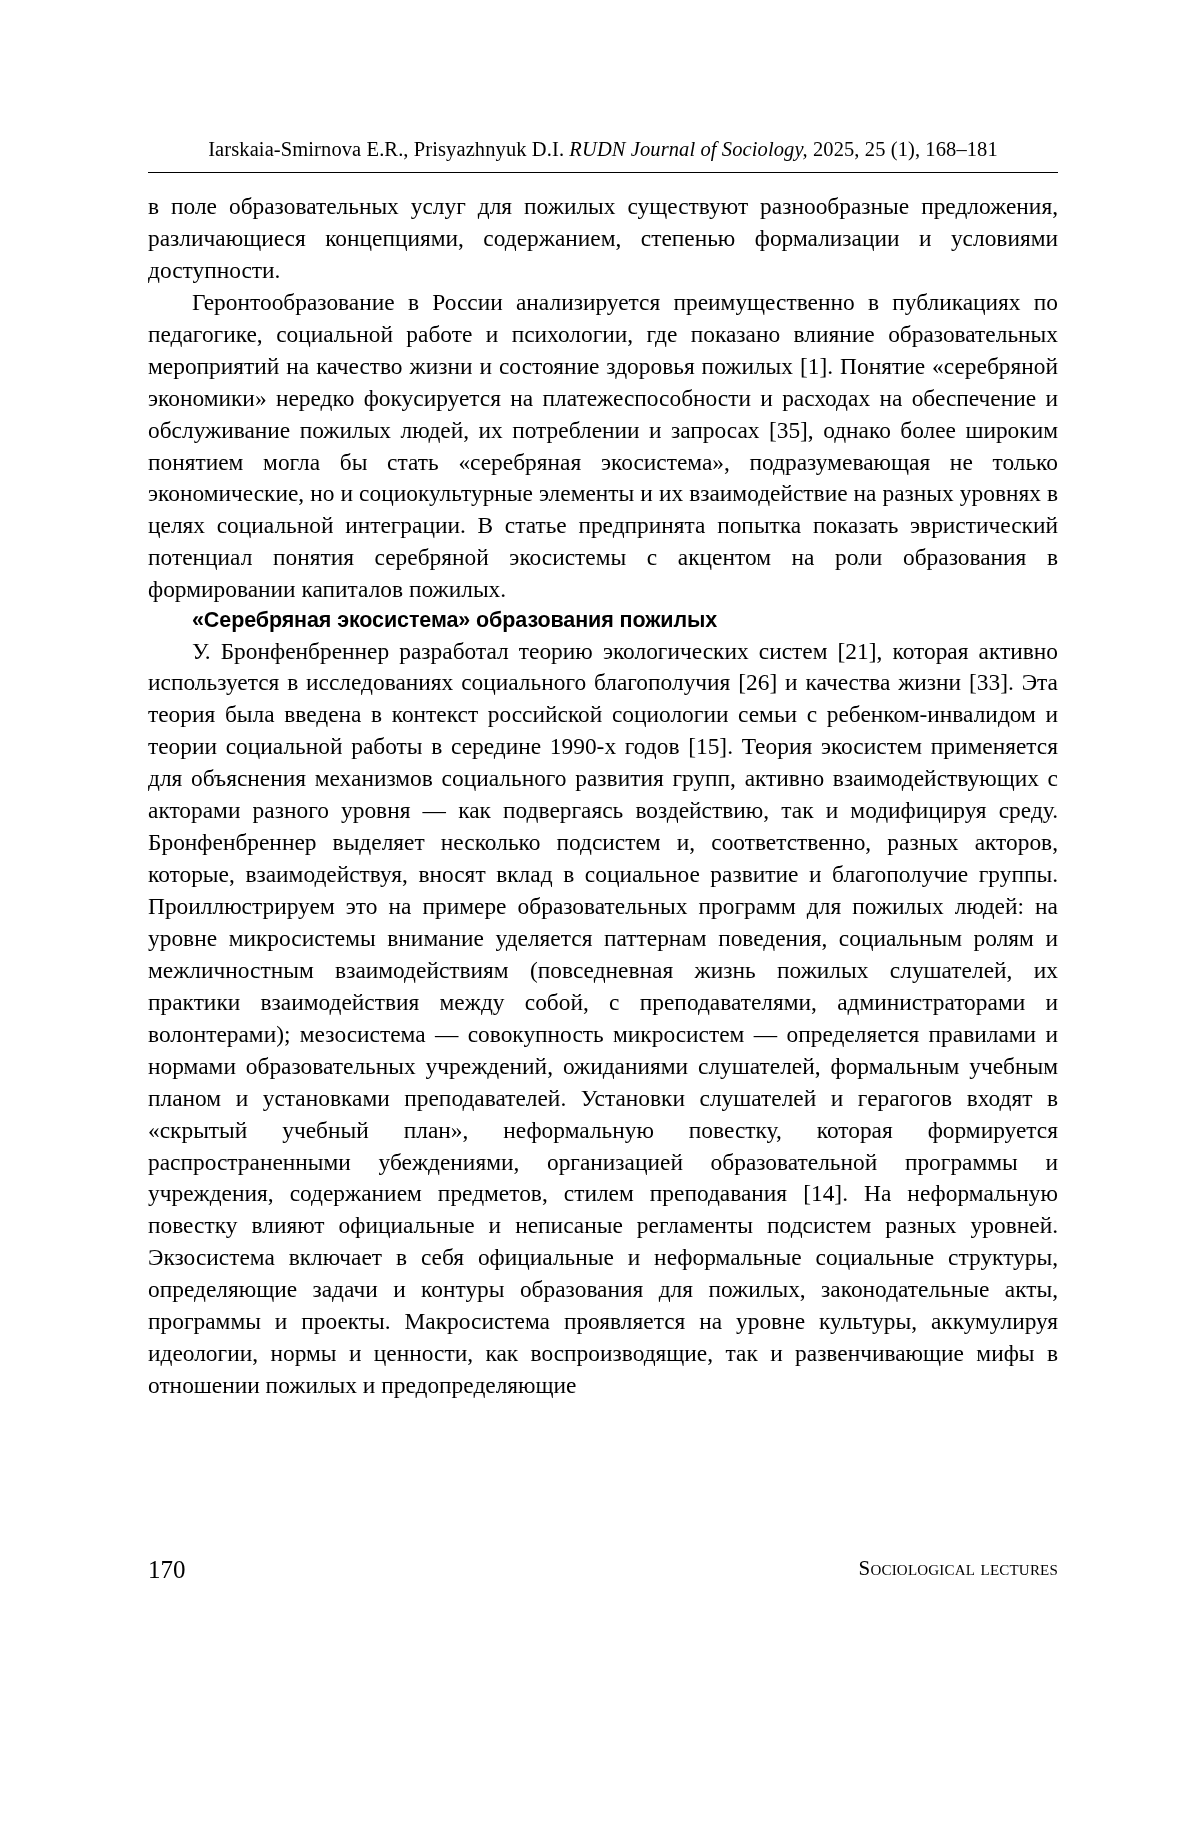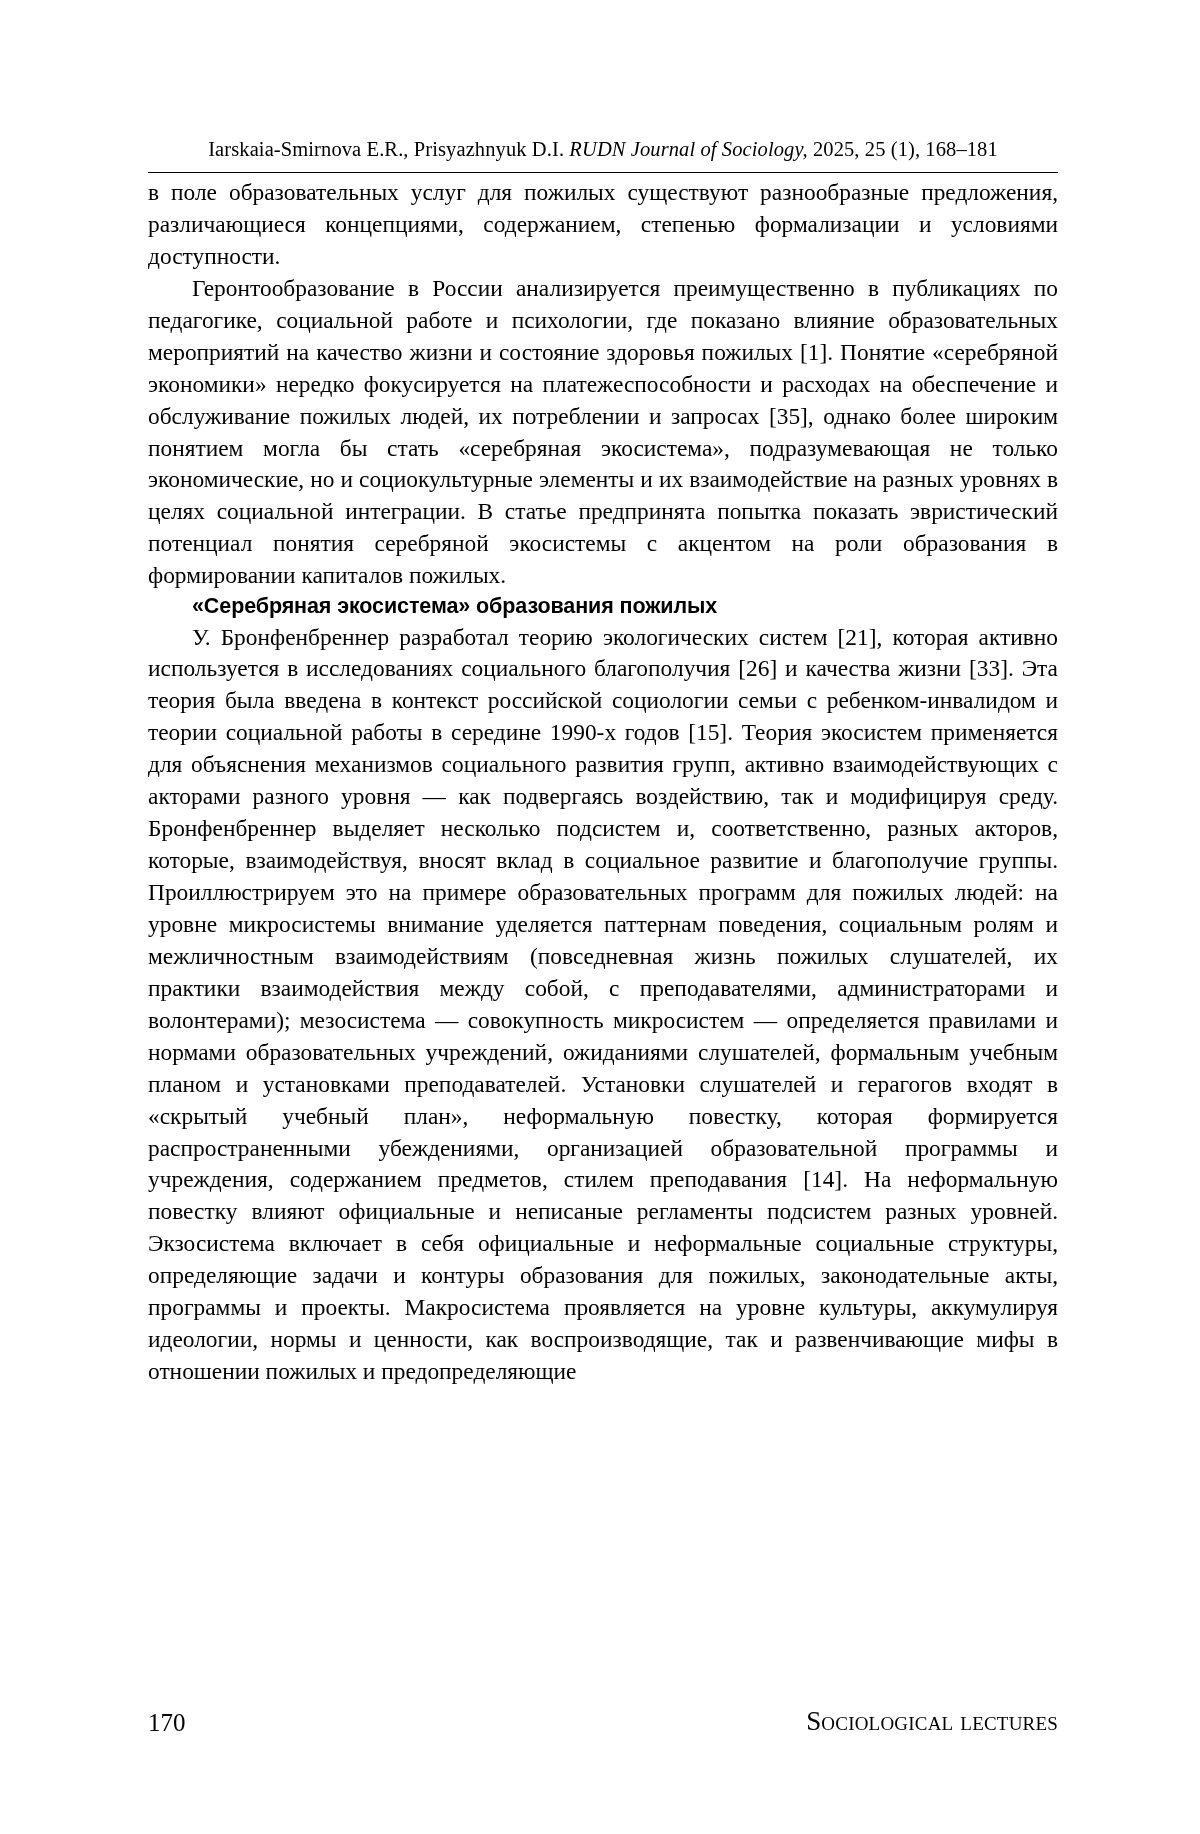--- a/index.html
+++ b/index.html
@@ -38,21 +38,21 @@
   }
   .running-head .italic {
     font-style: italic;
   }
   .rule {
     border-bottom: 1.6px solid #000;
     margin-top: 11px;
     width: 100%;
   }
   .body-text {
-    margin-top: 4px;
+    margin-top: 18px;
     font-size: 23.4px;
     line-height: 1.365;
     text-align: justify;
     text-justify: inter-word;
     hyphens: manual;
   }
   .body-text p {
     margin: 0;
     text-indent: 44px;
   }
@@ -63,32 +63,32 @@
     margin: 15px 0 9px 0;
     font-family: "Liberation Sans", sans-serif;
     font-weight: bold;
     font-size: 21.5px;
     text-indent: 0;
     letter-spacing: -0.1px;
   }
   .footer {
     position: absolute;
     left: 148px;
-    top: 1706px;
+    top: 1556px;
     width: 910px;
     display: flex;
-    align-items: flex-end;
+    align-items: flex-start;
     justify-content: space-between;
   }
   .page-number {
     font-size: 25px;
     font-family: "Liberation Serif", serif;
   }
   .footer-label {
-    font-size: 27px;
+    font-size: 21px;
     font-variant: small-caps;
     letter-spacing: 0.2px;
     font-family: "Liberation Serif", serif;
   }
 </style>
 </head>
 <body>
 
 <div class="page">
 

